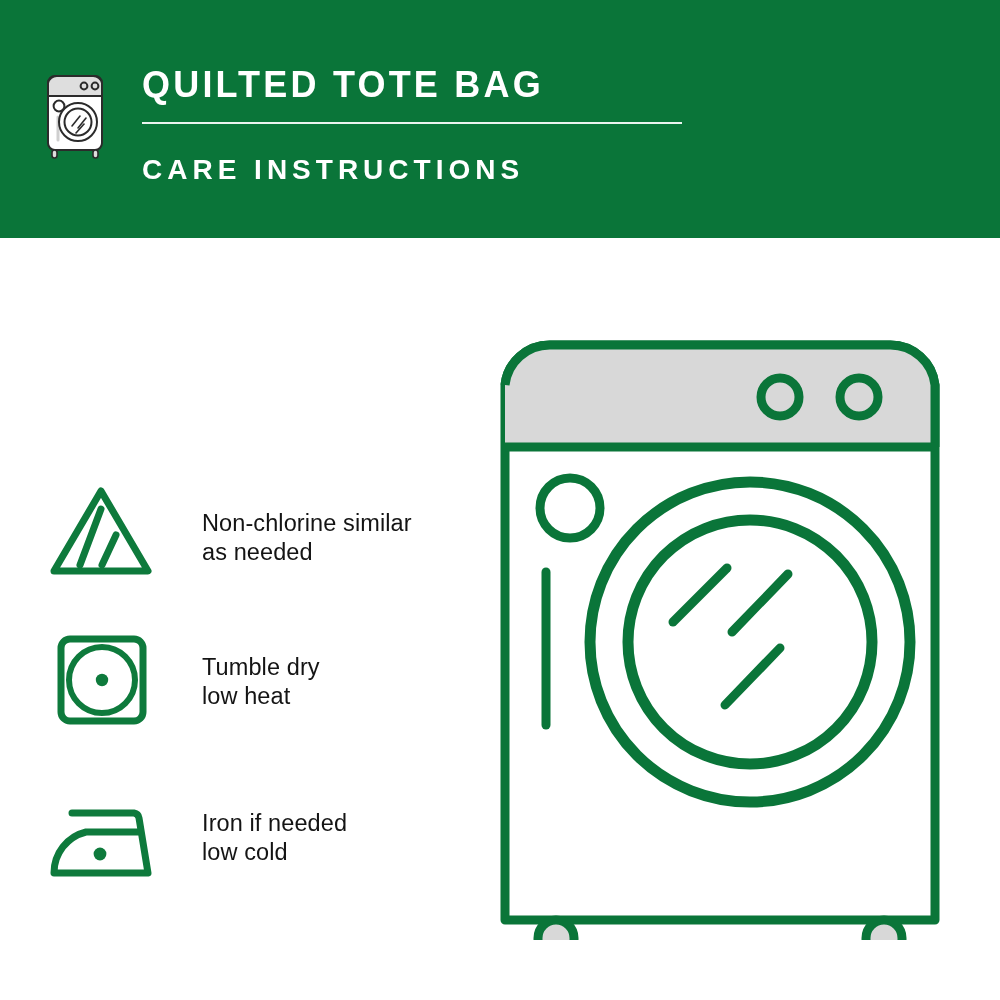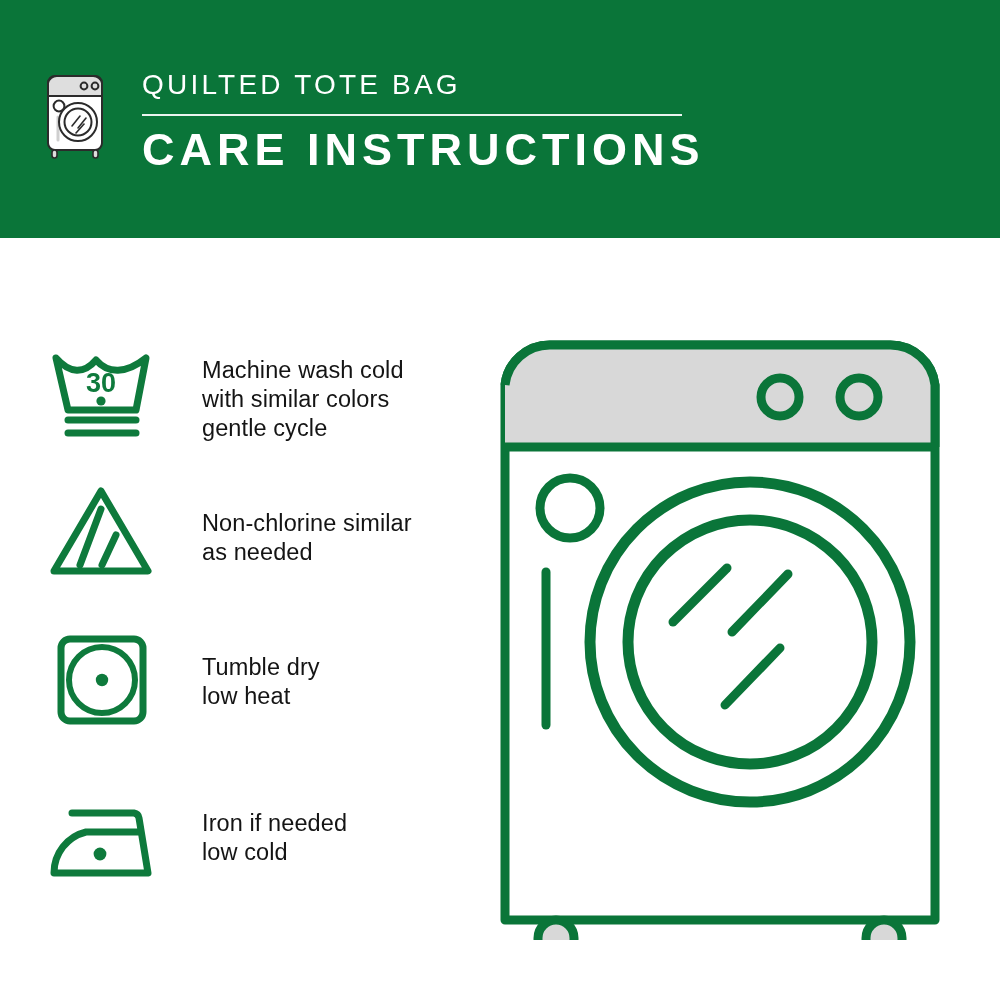--- a/index.html
+++ b/index.html
@@ -38,41 +38,41 @@
     margin-top: 8px;
     flex: 0 0 auto;
   }
   .header-titles {
     margin-left: 36px;
     display: flex;
     flex-direction: column;
   }
   .title-main {
     color: #ffffff;
-    font-size: 28px;
-    font-weight: 400;
+    font-size: 36px;
+    font-weight: 700;
     letter-spacing: 3.2px;
     line-height: 46px;
     white-space: nowrap;
-    padding-bottom: 6px;
+    padding-bottom: 14px;
   }
   .title-rule {
     height: 2px;
     background: #ffffff;
     width: 540px;
     opacity: .92;
   }
   .title-sub {
     color: #ffffff;
-    font-size: 45px;
+    font-size: 28px;
     font-weight: 700;
     letter-spacing: 5.0px;
     line-height: 48px;
     white-space: nowrap;
-    padding-top: 10px;
+    padding-top: 22px;
   }
 
   
   .care-list {
     position: absolute;
     left: 0;
     top: 238px;
     width: 480px;
     height: 762px;
   }
@@ -145,38 +145,20 @@
       <div class="title-main">QUILTED TOTE BAG</div>
       <div class="title-rule"></div>
       <div class="title-sub">CARE INSTRUCTIONS</div>
     </div>
 
   </div>
 </div>
 
 <div class="care-list">
 
-  <div class="care-row care-row-0">
-    <div class="care-symbol">
-      <svg width="106" height="96" viewBox="0 0 106 96">
-        <g fill="none" stroke="#0e7a3c" stroke-width="7" stroke-linecap="round" stroke-linejoin="round">
-          <path d="M6 12 C 20 28, 34 28, 46 14 C 58 28, 76 28, 96 12 L 86 64 L 18 64 Z"></path>
-        </g>
-        <g stroke="#0e7a3c" stroke-width="7" stroke-linecap="round">
-          <line x1="18" y1="74" x2="86" y2="74"></line>
-          <line x1="18" y1="87" x2="86" y2="87"></line>
-        </g>
-        <text x="51" y="46" text-anchor="middle" font-family="'Liberation Sans', sans-serif" font-size="27" font-weight="700" fill="#0e7a3c">30</text>
-        <circle cx="51" cy="55" r="4.6" fill="#0e7a3c"></circle>
-      </svg>
-    </div>
-    <div class="care-text">Machine wash cold
-with similar colors
-gentle cycle</div>
-  </div>
 
   <div class="care-row care-row-1">
     <div class="care-symbol">
       <svg width="106" height="96" viewBox="0 0 106 96">
         <g fill="none" stroke="#0e7a3c" stroke-width="7" stroke-linejoin="round" stroke-linecap="round">
           <path d="M51 8 L 98 88 L 4 88 Z"></path>
           <line x1="51" y1="26" x2="30" y2="82"></line>
           <line x1="66" y1="52" x2="52" y2="82"></line>
         </g>
       </svg>

